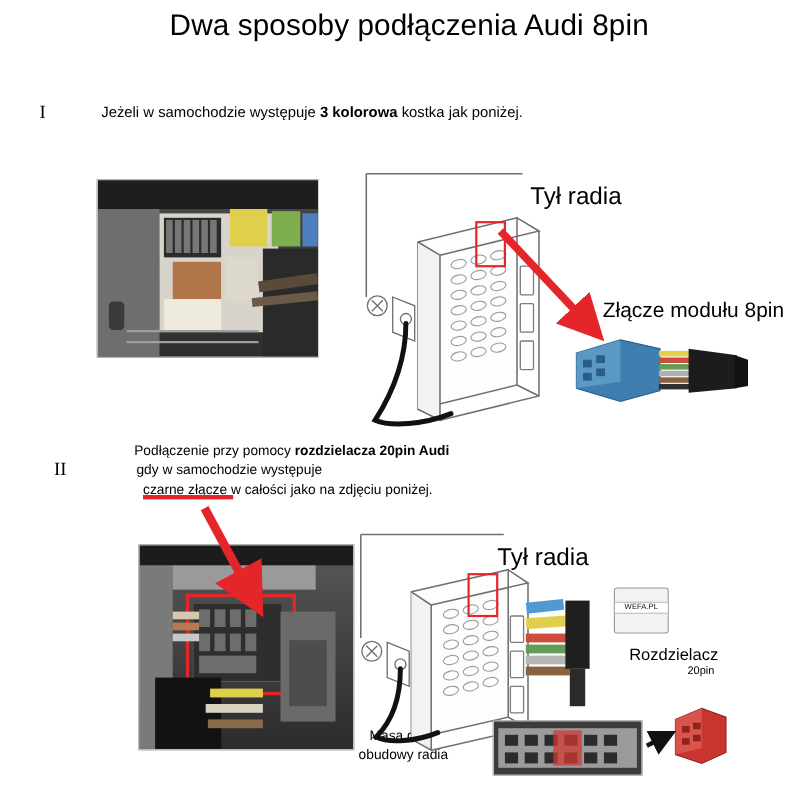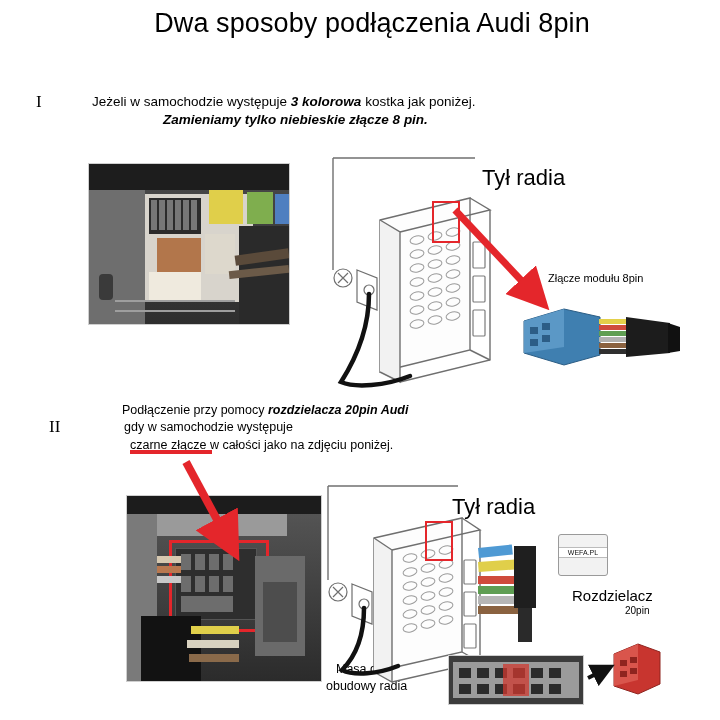--- a/index.html
+++ b/index.html
@@ -50,21 +50,21 @@
   .s1-line1 {
     position: absolute;
     left: 92px; top: 94px;
     font-size: 13.5px;
   }
   .s1-line2 {
     position: absolute;
     left: 163px; top: 112px;
     font-size: 13.5px;
   }
-  .b { font-weight: bold; font-style: italic; }
+  .b { font-weight: bold; }
 
   
   .s2-line1 {
     position: absolute;
     left: 122px; top: 403px;
     font-size: 12.5px;
   }
   .s2-line2 {
     position: absolute;
     left: 124px; top: 420px;
@@ -79,21 +79,21 @@
     position: absolute;
     left: 130px; top: 450px;
     width: 82px; height: 4px;
     background: #e4262b;
   }
 
   
   .lbl { position: absolute; font-size: 13px; }
   #label-tyl-radia-1 { left: 482px; top: 165px; font-size: 22px; }
   #label-tyl-radia-2 { left: 452px; top: 494px; font-size: 22px; }
-  #label-zlacze-modulu { left: 548px; top: 272px; font-size: 11px; }
+  #label-zlacze-modulu { left: 548px; top: 272px; font-size: 19px; }
   #label-masa-1 { left: 336px; top: 381px; font-size: 13.5px; }
   #label-masa-2a { left: 336px; top: 662px; font-size: 12.5px; }
   #label-masa-2b { left: 326px; top: 679px; font-size: 12.5px; }
   #label-rozdzielacz-a { left: 572px; top: 587px; font-size: 15px; }
   #label-rozdzielacz-b { left: 625px; top: 605px; font-size: 10px; }
 
   
   .photo {
     position: absolute;
     overflow: hidden;
@@ -158,23 +158,20 @@
 
 <div class="page">
 
   <div class="title">Dwa sposoby podłączenia Audi 8pin</div>
 
   <div class="roman" id="roman-1">I</div>
   <div class="roman" id="roman-2">II</div>
 
   <div class="s1-line1">
     <span>Jeżeli w samochodzie występuje </span><span class="b">3 kolorowa</span><span> kostka jak poniżej.</span>
-  </div>
-  <div class="s1-line2">
-    <span class="b">Zamieniamy</span><span class="b"> tylko niebieskie złącze 8 pin.</span>
   </div>
 
   <div class="photo" id="photo-1">
 
     <div class="pblk" style="left:0;top:0;width:200px;height:160px;background:linear-gradient(180deg,#4a4a4a,#2e2e2e);"></div>
     <div class="pblk" style="left:0;top:0;width:200px;height:26px;background:#1d1d1d;"></div>
     <div class="pblk" style="left:0;top:26px;width:56px;height:134px;background:#6e6e6e;"></div>
     <div class="pblk" style="left:10px;top:110px;width:14px;height:26px;background:#3a3a3a;border-radius:4px;"></div>
 
     <div class="pblk" style="left:56px;top:30px;width:108px;height:108px;background:#d8d4cc;"></div>

